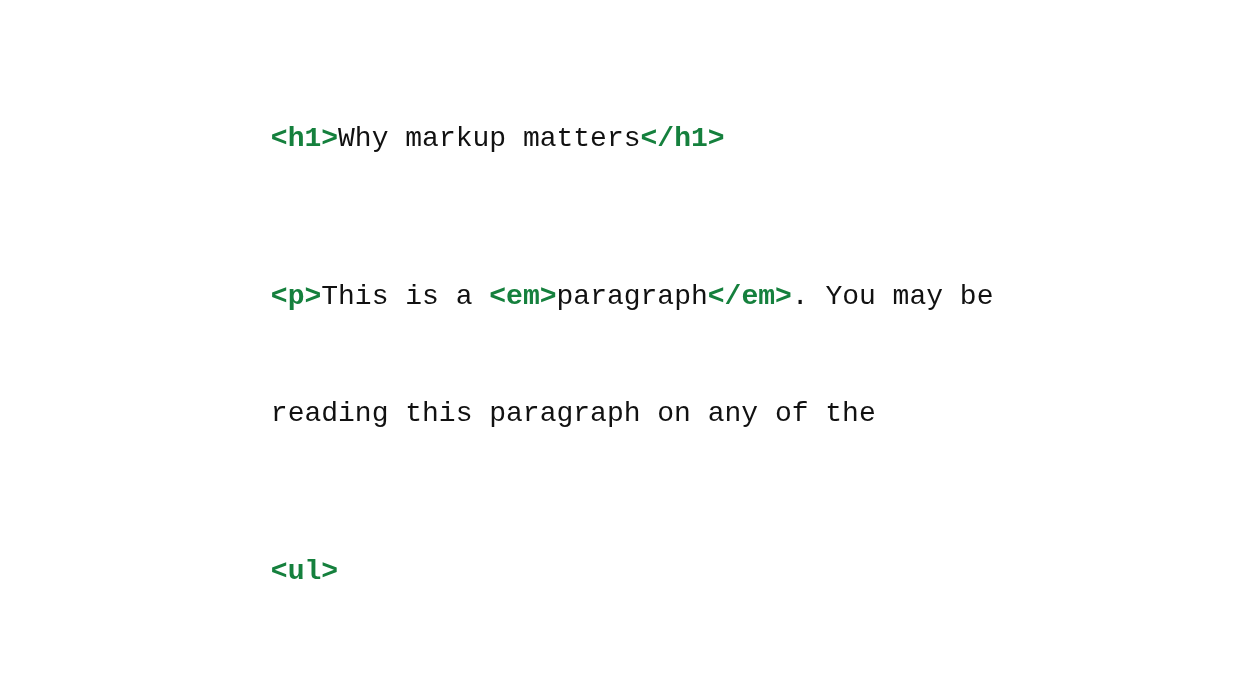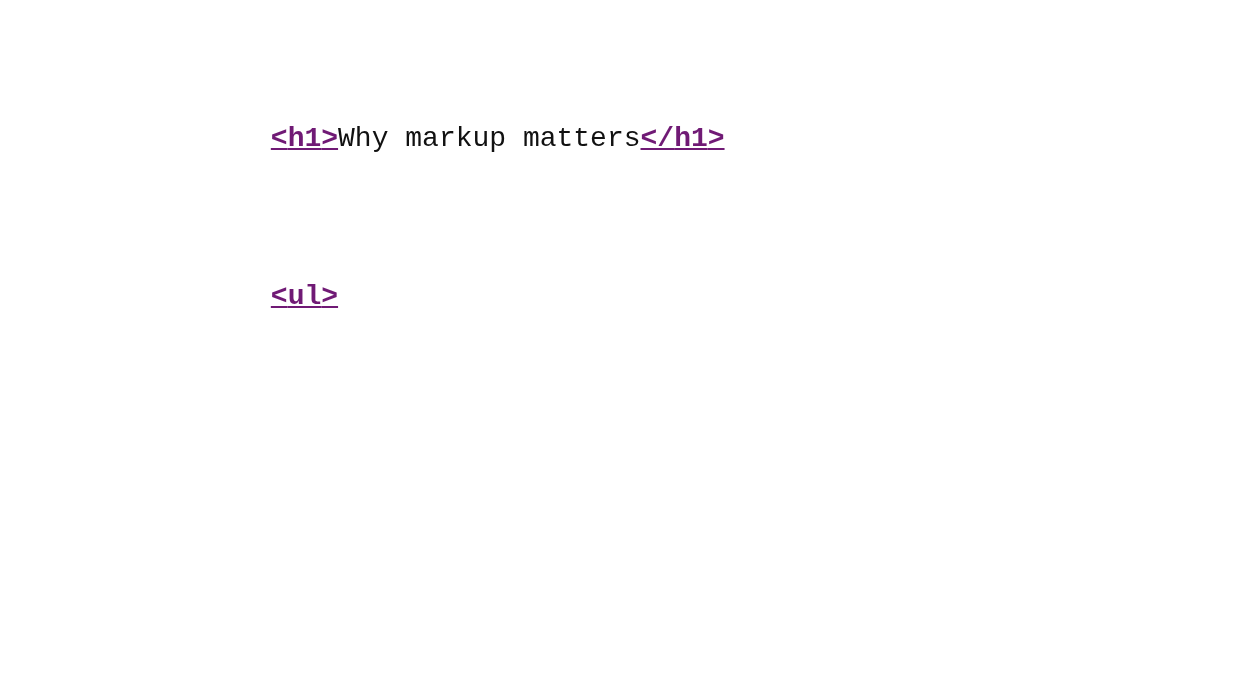--- a/index.html
+++ b/index.html
@@ -25,41 +25,46 @@
     .line {
       margin-bottom: 0;
       white-space: pre;
     }
 
     .block {
       margin-bottom: 40px;
     }
 
     .tag {
-      color: #701a75;
+      color: #15803d;
       font-weight: bold;
-      text-decoration: underline;
     }
 
     .text {
       color: #111111;
     }
   </style>
 </head>
 <body>
 
 <div class="content">
 
   <div class="block">
     <div class="line">
       <span class="tag">&lt;<span style="font-weight:bold;">h1</span>&gt;</span><span class="text">Why markup matters</span><span class="tag">&lt;/<span style="font-weight:bold;">h1</span>&gt;</span>
     </div>
   </div>
 
   <div class="block">
+    <div class="line">
+      <span class="tag">&lt;<span style="font-weight:bold;">p</span>&gt;</span><span class="text">This is a </span><span class="tag">&lt;<span style="font-weight:bold;">em</span>&gt;</span><span class="text">paragraph</span><span class="tag">&lt;/<span style="font-weight:bold;">em</span>&gt;</span><span class="text">. You may be</span>
+    </div>
+    <div class="line">
+      <span class="text">reading this paragraph on any of the</span>
+    </div>
   </div>
 
   <div class="block">
     <div class="line">
       <span class="tag">&lt;<span style="font-weight:bold;">ul</span>&gt;</span>
     </div>
 
   </div>
 
 </div>

